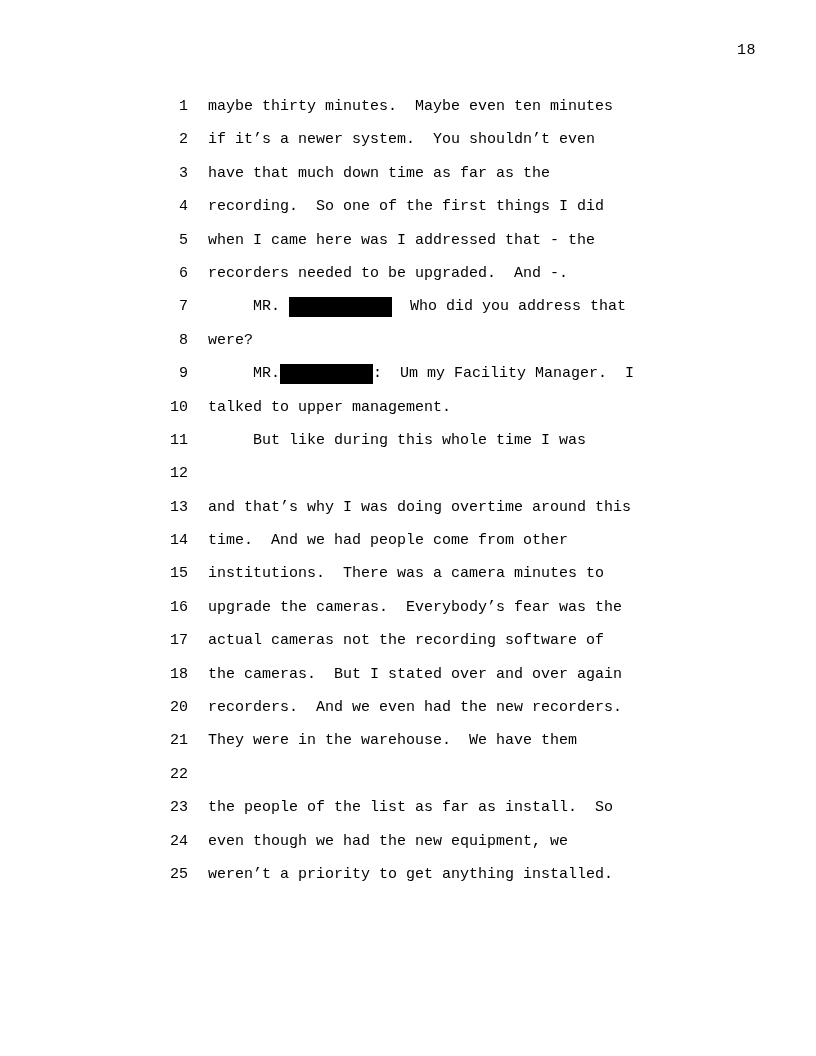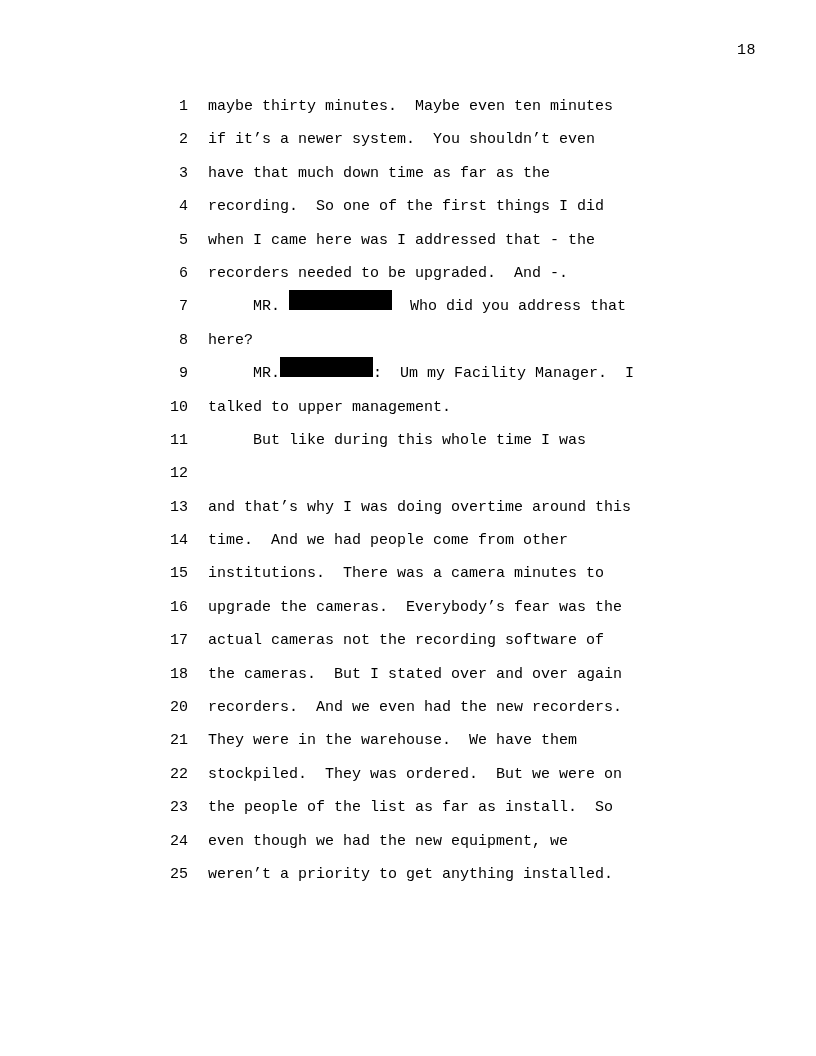--- a/index.html
+++ b/index.html
@@ -47,21 +47,21 @@
     text-align: right;
     font-size: 15px;
     font-family: "Liberation Mono", "DejaVu Sans Mono", monospace;
   }
   .line-text {
     padding-left: 20px;
     font-size: 15px;
     font-family: "Liberation Mono", "DejaVu Sans Mono", monospace;
     white-space: pre;
     display: flex;
-    align-items: flex-start;
+    align-items: center;
   }
   .seg {
     white-space: pre;
   }
   .redaction {
     display: inline-block;
     background: #000000;
     height: 20px;
     vertical-align: -4px;
     margin: 0;
@@ -75,32 +75,32 @@
   <div class="page-number">18</div>
 
   <div class="transcript" id="transcript">
       <div class="line"><span class="line-number">1</span><span class="line-text"><span class="seg">maybe thirty minutes.  Maybe even ten minutes</span></span></div>
       <div class="line"><span class="line-number">2</span><span class="line-text"><span class="seg">if it’s a newer system.  You shouldn’t even</span></span></div>
       <div class="line"><span class="line-number">3</span><span class="line-text"><span class="seg">have that much down time as far as the</span></span></div>
       <div class="line"><span class="line-number">4</span><span class="line-text"><span class="seg">recording.  So one of the first things I did</span></span></div>
       <div class="line"><span class="line-number">5</span><span class="line-text"><span class="seg">when I came here was I addressed that - the</span></span></div>
       <div class="line"><span class="line-number">6</span><span class="line-text"><span class="seg">recorders needed to be upgraded.  And -.</span></span></div>
       <div class="line"><span class="line-number">7</span><span class="line-text"><span class="seg">     MR. </span><span class="redaction" style="width: 103px;"></span><span class="seg">  Who did you address that</span></span></div>
-      <div class="line"><span class="line-number">8</span><span class="line-text"><span class="seg">here?</span></span></div>
+      <div class="line"><span class="line-number">8</span><span class="line-text"><span class="seg">were?</span></span></div>
       <div class="line"><span class="line-number">9</span><span class="line-text"><span class="seg">     MR.</span><span class="redaction" style="width: 93px;"></span><span class="seg">:  Um my Facility Manager.  I</span></span></div>
       <div class="line"><span class="line-number">10</span><span class="line-text"><span class="seg">talked to upper management.</span></span></div>
       <div class="line"><span class="line-number">11</span><span class="line-text"><span class="seg">     But like during this whole time I was</span></span></div>
       <div class="line"><span class="line-number">12</span></div>
       <div class="line"><span class="line-number">13</span><span class="line-text"><span class="seg">and that’s why I was doing overtime around this</span></span></div>
       <div class="line"><span class="line-number">14</span><span class="line-text"><span class="seg">time.  And we had people come from other</span></span></div>
       <div class="line"><span class="line-number">15</span><span class="line-text"><span class="seg">institutions.  There was a camera minutes to</span></span></div>
       <div class="line"><span class="line-number">16</span><span class="line-text"><span class="seg">upgrade the cameras.  Everybody’s fear was the</span></span></div>
       <div class="line"><span class="line-number">17</span><span class="line-text"><span class="seg">actual cameras not the recording software of</span></span></div>
       <div class="line"><span class="line-number">18</span><span class="line-text"><span class="seg">the cameras.  But I stated over and over again</span></span></div>
       <div class="line"><span class="line-number">20</span><span class="line-text"><span class="seg">recorders.  And we even had the new recorders.</span></span></div>
       <div class="line"><span class="line-number">21</span><span class="line-text"><span class="seg">They were in the warehouse.  We have them</span></span></div>
-      <div class="line"><span class="line-number">22</span><span class="line-text"><span class="seg">stockpiled.  They was ordered.  But we were on</span></span></div>
+      <div class="line"><span class="line-number">22</span></div>
       <div class="line"><span class="line-number">23</span><span class="line-text"><span class="seg">the people of the list as far as install.  So</span></span></div>
       <div class="line"><span class="line-number">24</span><span class="line-text"><span class="seg">even though we had the new equipment, we</span></span></div>
       <div class="line"><span class="line-number">25</span><span class="line-text"><span class="seg">weren’t a priority to get anything installed.</span></span></div>
     </div>
 
 </div>
 
 </body></html>

